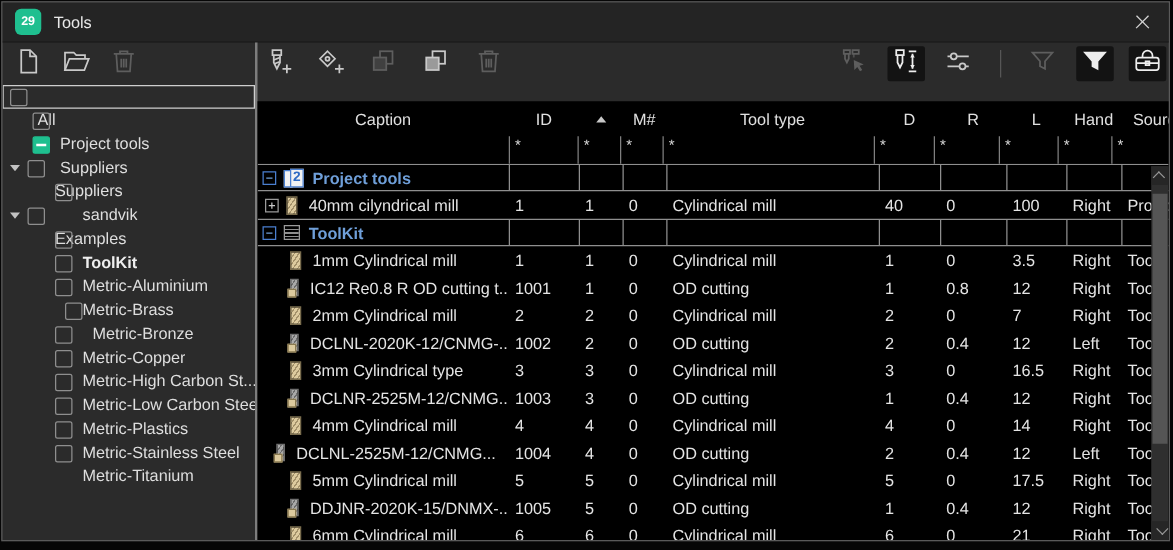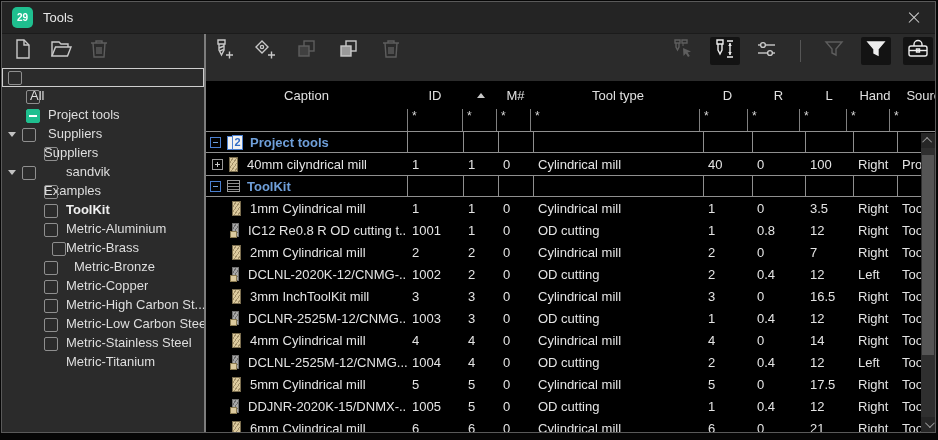--- a/index.html
+++ b/index.html
@@ -260,20 +260,24 @@
       <div class="trow" style="padding-left: 42px;">
         <span class="cbx"></span>
         <span class="lbl">Metric-High Carbon St...</span>
       </div>
       <div class="trow" style="padding-left: 42px;">
         <span class="cbx"></span>
         <span class="lbl">Metric-Low Carbon Steel</span>
       </div>
       <div class="trow" style="padding-left: 42px;">
         <span class="cbx"></span>
+        <span class="lbl">Metric-Plastics</span>
+      </div>
+      <div class="trow" style="padding-left: 42px;">
+        <span class="cbx"></span>
         <span class="lbl">Metric-Stainless Steel</span>
       </div>
       <div class="trow" style="padding-left: 42px;">
         <span class="cbx"></span>
         <span class="lbl">Metric-Titanium</span>
       </div>
     </div>
 
   <div id="grid">
     <div class="gh" id="gridhead">
@@ -425,21 +429,21 @@
           <div class="gcell" style="width: 170px;">OD cutting</div>
           <div class="gcell" style="width: 49px;">2</div>
           <div class="gcell" style="width: 53px;">0.4</div>
           <div class="gcell" style="width: 48px;">12</div>
           <div class="gcell" style="width: 44px;">Left</div>
           <div class="gcell" style="width: 60px;">ToolKit</div>
         </div>
         <div class="grow">
           <div class="gcell" style="width: 201px; padding-left: 26px;">
             <span class="ticon mill"></span>
-            <span>3mm InchToolKit mill</span>
+            <span>3mm Cylindrical type</span>
           </div>
           <div class="gcell" style="width: 56px;">3</div>
           <div class="gcell" style="width: 35px;">3</div>
           <div class="gcell" style="width: 35px;">0</div>
           <div class="gcell" style="width: 170px;">Cylindrical mill</div>
           <div class="gcell" style="width: 49px;">3</div>
           <div class="gcell" style="width: 53px;">0</div>
           <div class="gcell" style="width: 48px;">16.5</div>
           <div class="gcell" style="width: 44px;">Right</div>
           <div class="gcell" style="width: 60px;">ToolKit</div>
@@ -468,21 +472,21 @@
           <div class="gcell" style="width: 35px;">4</div>
           <div class="gcell" style="width: 35px;">0</div>
           <div class="gcell" style="width: 170px;">Cylindrical mill</div>
           <div class="gcell" style="width: 49px;">4</div>
           <div class="gcell" style="width: 53px;">0</div>
           <div class="gcell" style="width: 48px;">14</div>
           <div class="gcell" style="width: 44px;">Right</div>
           <div class="gcell" style="width: 60px;">ToolKit</div>
         </div>
         <div class="grow">
-          <div class="gcell" style="width: 201px; padding-left: 26px;">
+          <div class="gcell" style="width: 201px; padding-left: 15px;">
             <span class="ticon turn"></span>
             <span>DCLNL-2525M-12/CNMG...</span>
           </div>
           <div class="gcell" style="width: 56px;">1004</div>
           <div class="gcell" style="width: 35px;">4</div>
           <div class="gcell" style="width: 35px;">0</div>
           <div class="gcell" style="width: 170px;">OD cutting</div>
           <div class="gcell" style="width: 49px;">2</div>
           <div class="gcell" style="width: 53px;">0.4</div>
           <div class="gcell" style="width: 48px;">12</div>

